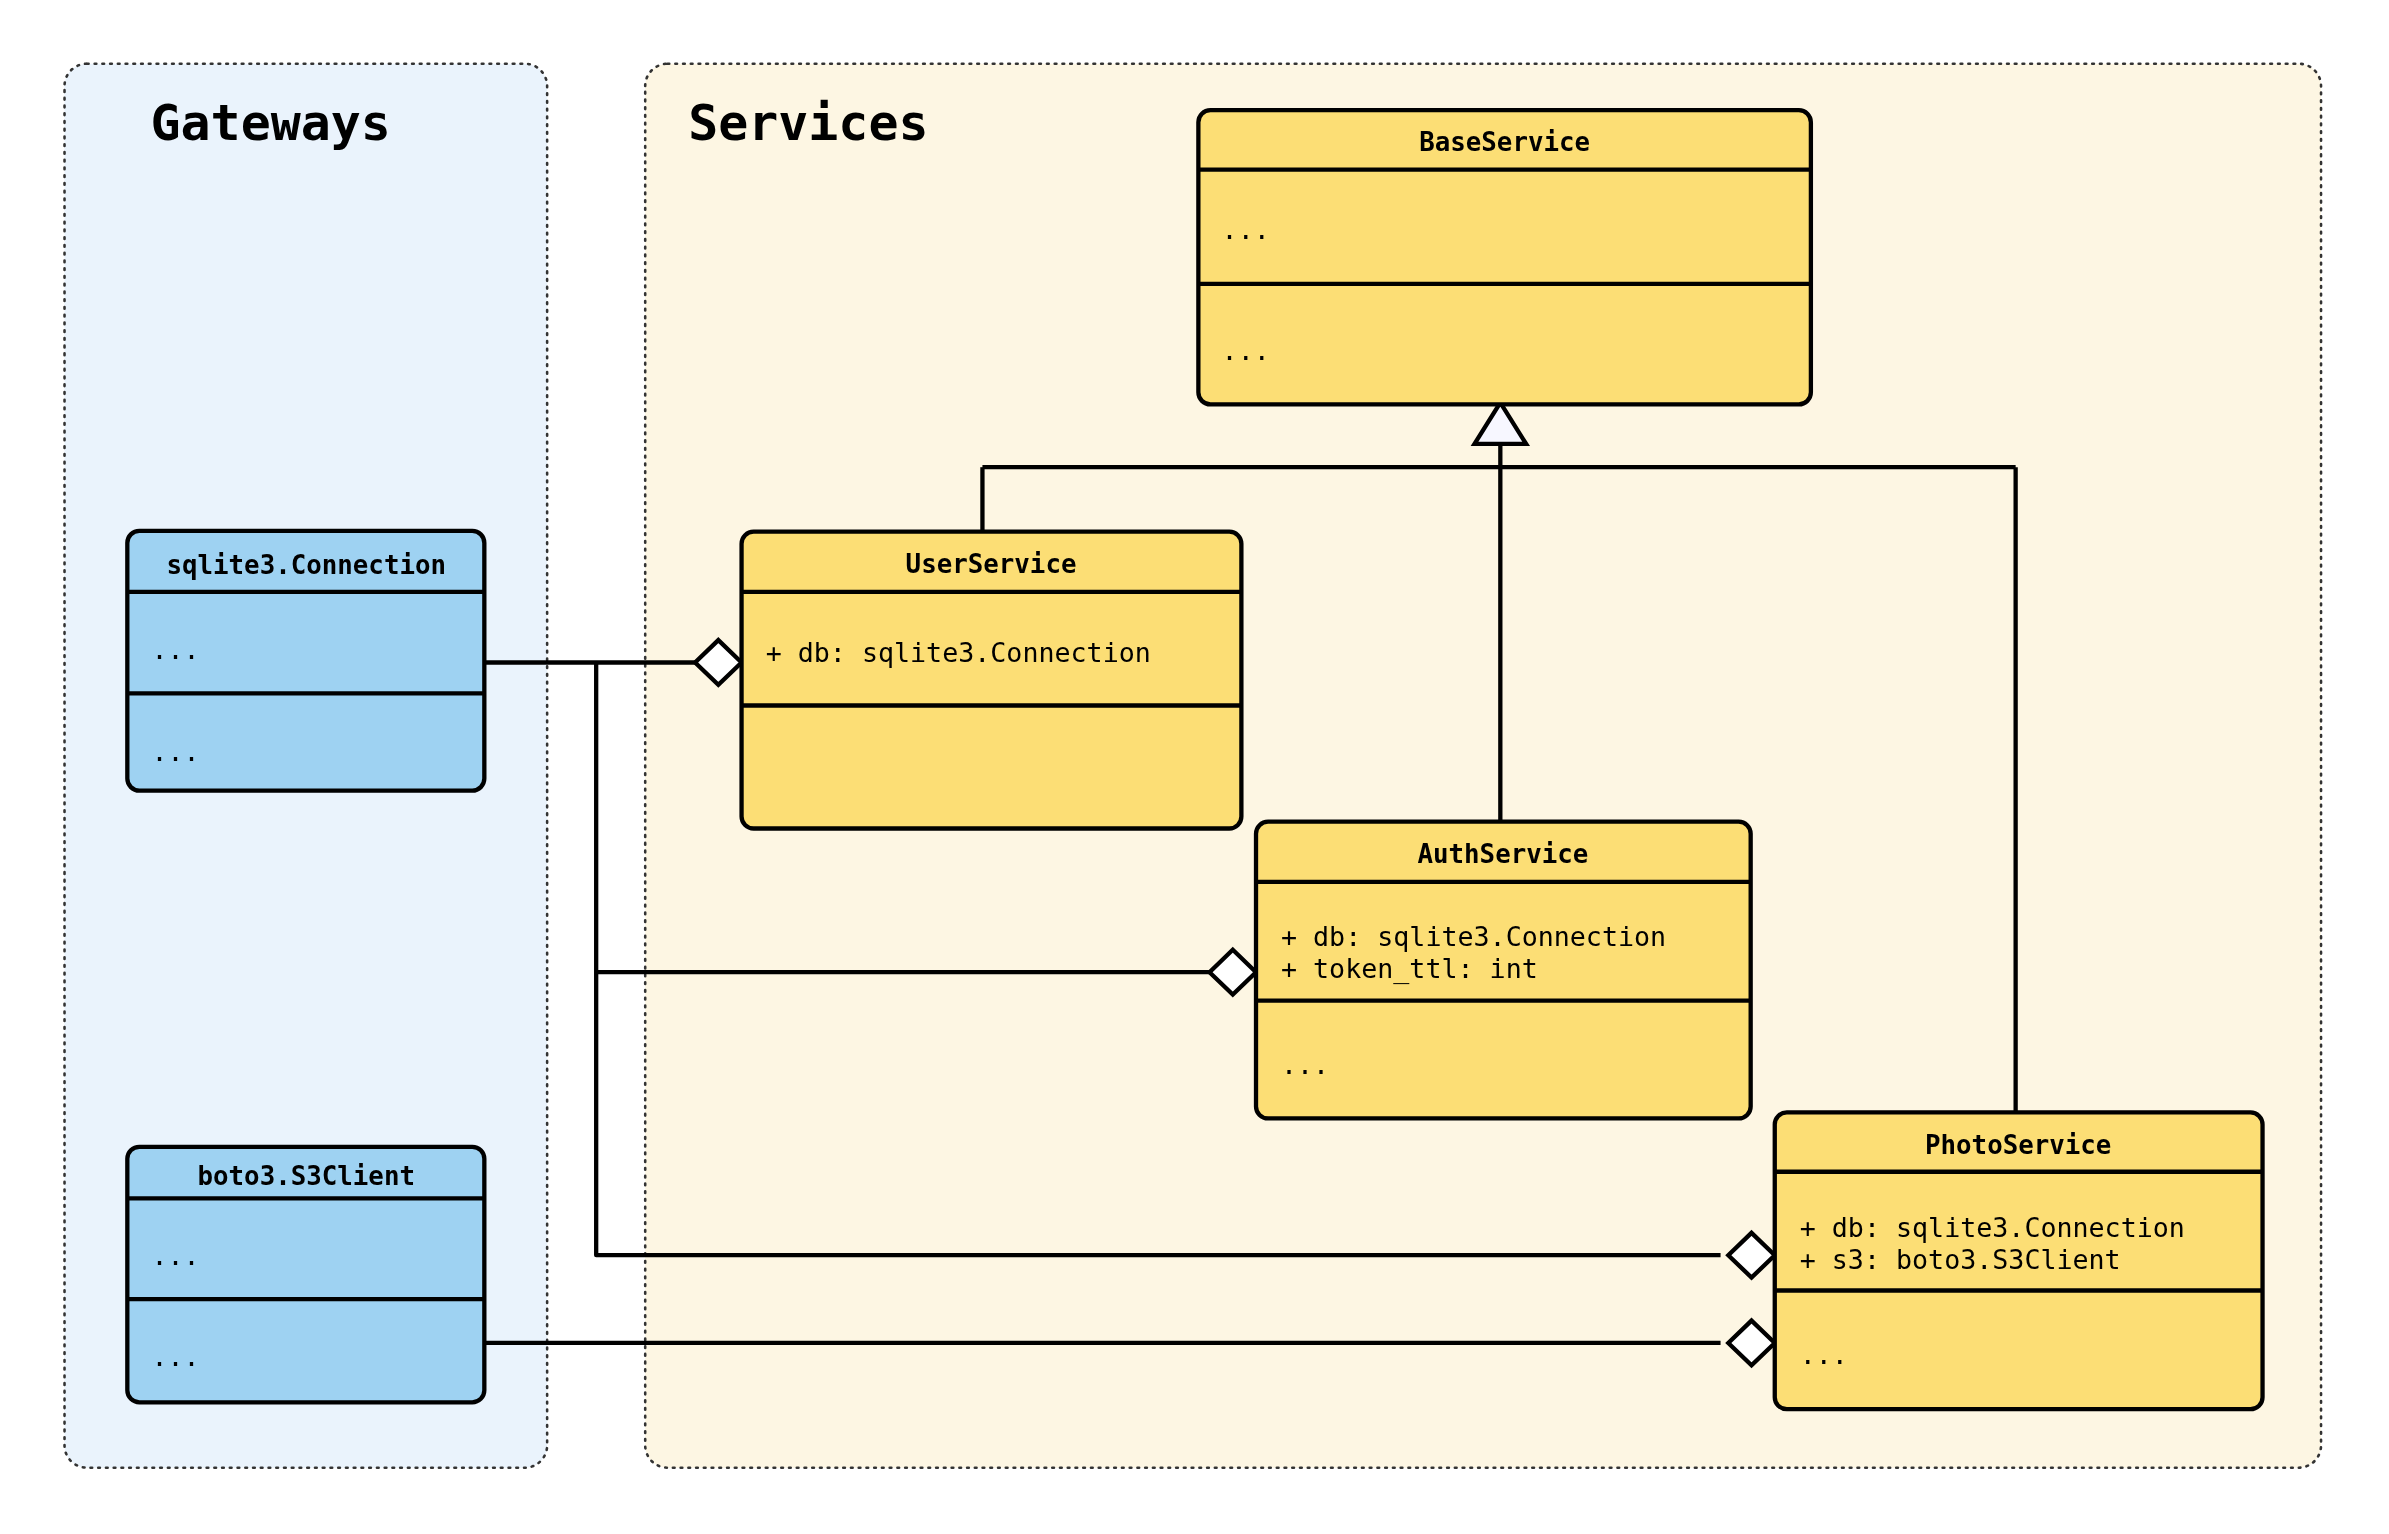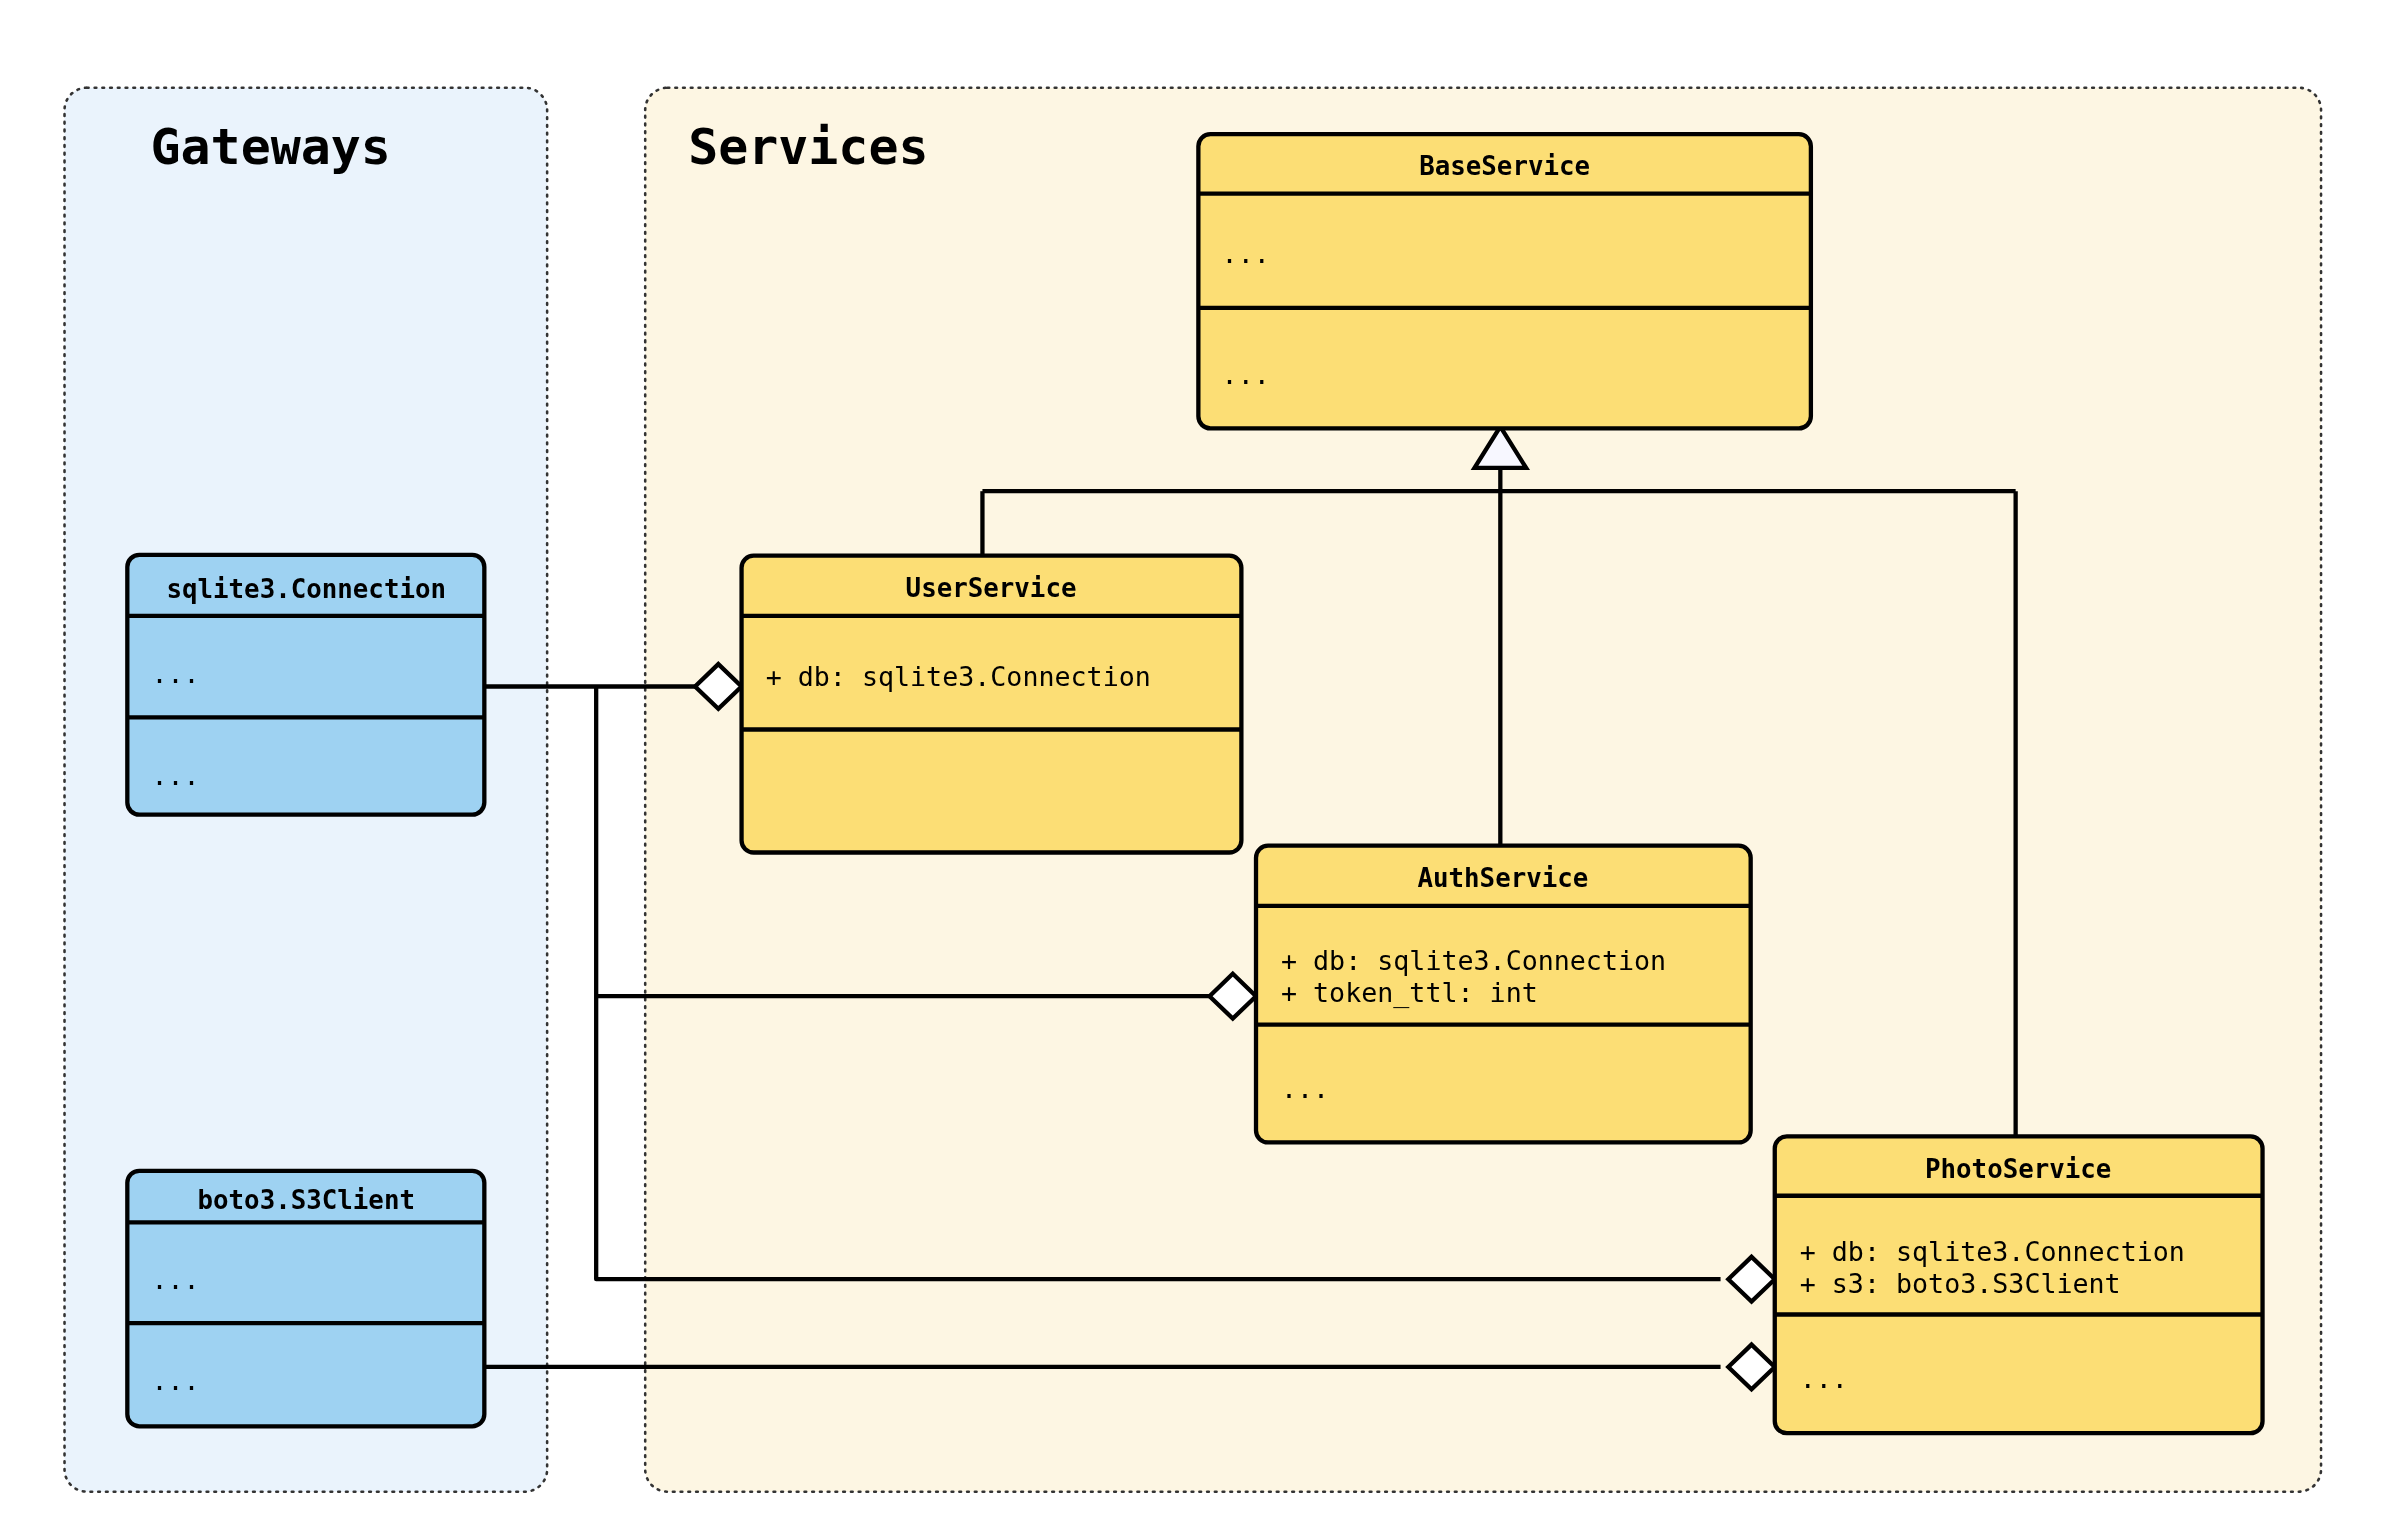--- a/index.html
+++ b/index.html
@@ -10,21 +10,20 @@
   body {
     width: 2389px;
     height: 1534px;
     overflow: hidden;
     font-family: "DejaVu Sans Mono", monospace;
   }
   #diagram-root {
     position: relative;
     width: 2389px;
     height: 1236px;
-    margin-top: 24px;
   }
   svg#uml {
     display: block;
     width: 2389px;
     height: 1534px;
   }
   .pkg-rect {
     stroke: #333333;
     stroke-width: 3;
     stroke-dasharray: 2 7;

